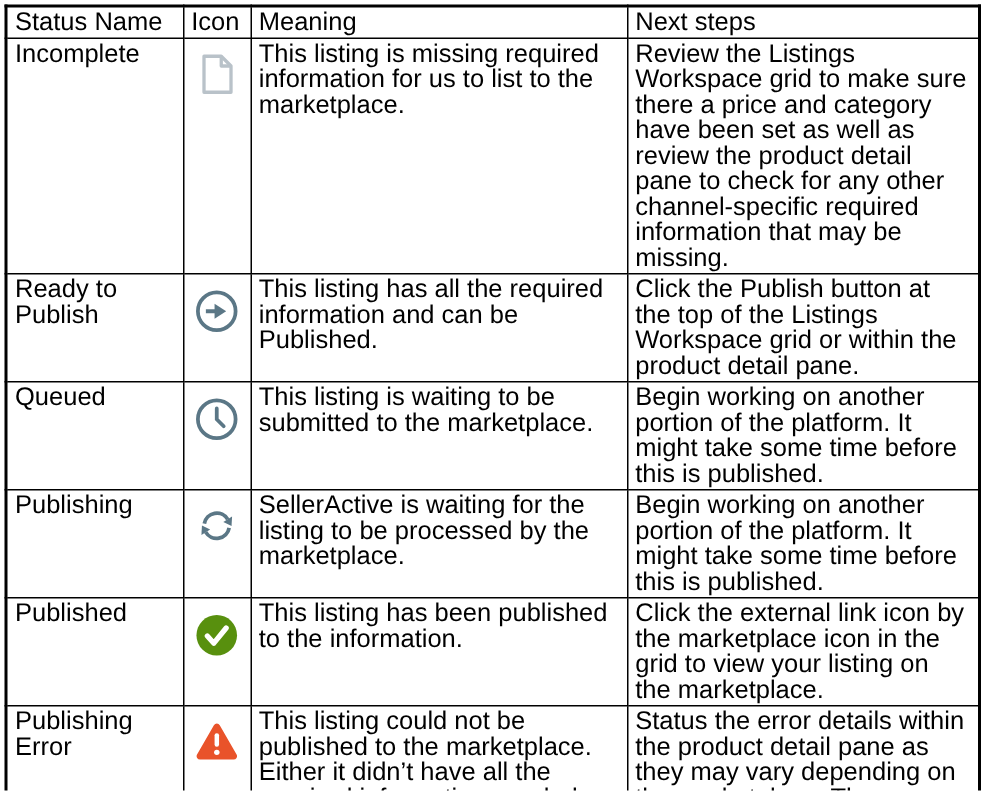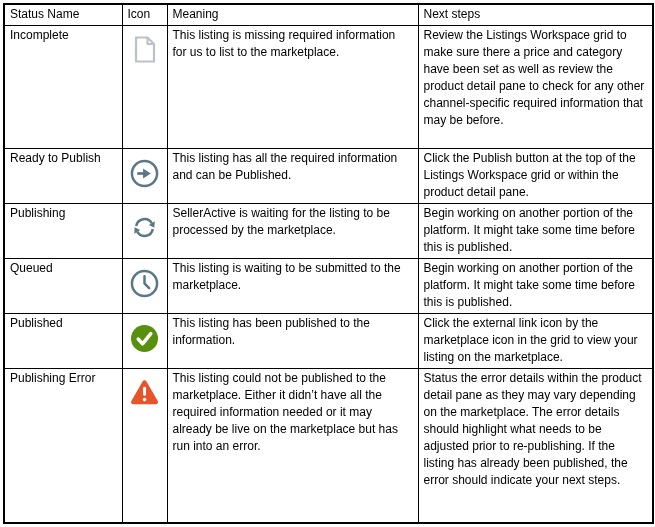--- a/index.html
+++ b/index.html
@@ -25,21 +25,21 @@
   }
   col.c-status { width: 118px; }
   col.c-icon   { width: 45px;  }
   col.c-meaning{ width: 251px; }
   col.c-next   { width: 235px; }
   th, td {
     border: 1px solid #000000;
     vertical-align: top;
     text-align: left;
     padding: 1px 5px 2px 5px;
-    font-size: 12px;
+    font-size: 17px;
     line-height: 17px;
     font-weight: normal;
     overflow: hidden;
   }
   tr.hdr    { height: 19px;  }
   tr.r-tall { height: 123px; padding-left: 20px; }
   tr.r-mid  { height: 55px;  }
   tr.r-xtall{ height: 154px; padding-left: 24px; }
   td.icon-cell {
     text-align: center;
@@ -72,61 +72,61 @@
 
       <tr class="r-tall">
         <td>Incomplete</td>
         <td class="icon-cell">
           <svg width="22" height="27" viewBox="0 0 22 27">
             <path d="M2 1.5 H13.5 L20 8 V25.5 H2 Z" fill="#ffffff" stroke="#b9c2c9" stroke-width="2.2" stroke-linejoin="round"></path>
             <path d="M13.5 1.5 V8 H20" fill="none" stroke="#b9c2c9" stroke-width="2.2" stroke-linejoin="round"></path>
           </svg>
         </td>
         <td>This listing is missing required information for us to list to the marketplace.</td>
-        <td>Review the Listings Workspace grid to make sure there a price and category have been set as well as review the product detail pane to check for any other channel-specific required information that may be before.</td>
+        <td>Review the Listings Workspace grid to make sure there a price and category have been set as well as review the product detail pane to check for any other channel-specific required information that may be missing.</td>
       </tr>
 
       <tr class="r-mid">
         <td>Ready to Publish</td>
         <td class="icon-cell">
           <svg width="29" height="29" viewBox="0 0 30 30">
             <circle cx="15" cy="15" r="13" fill="none" stroke="#5b7786" stroke-width="2.6"></circle>
             <line x1="7.5" y1="15" x2="14.5" y2="15" stroke="#5b7786" stroke-width="2.8"></line>
             <path d="M13.5 9.8 L21.5 15 L13.5 20.2 Z" fill="#5b7786"></path>
           </svg>
         </td>
         <td>This listing has all the required information and can be Published.</td>
         <td>Click the Publish button at the top of the Listings Workspace grid or within the product detail pane.</td>
       </tr>
 
       <tr class="r-mid">
+        <td>Queued</td>
+        <td class="icon-cell">
+          <svg width="29" height="29" viewBox="0 0 30 30">
+            <circle cx="15" cy="15" r="13" fill="none" stroke="#5b7786" stroke-width="2.6"></circle>
+            <path d="M15 7.5 L15 15 L19.8 19.8" fill="none" stroke="#5b7786" stroke-width="2.6" stroke-linecap="round"></path>
+          </svg>
+        </td>
+        <td>This listing is waiting to be submitted to the marketplace.</td>
+        <td>Begin working on another portion of the platform. It might take some time before this is published.</td>
+      </tr>
+
+      <tr class="r-mid">
         <td>Publishing</td>
         <td class="icon-cell">
           <svg width="29" height="27" viewBox="0 0 32 32">
             <g fill="none" stroke="#5b7786" stroke-width="3">
               <path d="M6.2 14.3 A 10 10 0 0 1 24.7 11"></path>
               <path d="M25.8 17.7 A 10 10 0 0 1 7.3 21"></path>
             </g>
             <path fill="#5b7786" d="M27.7 16.2 L21.2 13 L28.1 8.6 Z"></path>
             <path fill="#5b7786" d="M4.3 15.8 L10.8 19 L3.9 23.4 Z"></path>
           </svg>
         </td>
         <td>SellerActive is waiting for the listing to be processed by the marketplace.</td>
-        <td>Begin working on another portion of the platform. It might take some time before this is published.</td>
-      </tr>
-
-      <tr class="r-mid">
-        <td>Queued</td>
-        <td class="icon-cell">
-          <svg width="29" height="29" viewBox="0 0 30 30">
-            <circle cx="15" cy="15" r="13" fill="none" stroke="#5b7786" stroke-width="2.6"></circle>
-            <path d="M15 7.5 L15 15 L19.8 19.8" fill="none" stroke="#5b7786" stroke-width="2.6" stroke-linecap="round"></path>
-          </svg>
-        </td>
-        <td>This listing is waiting to be submitted to the marketplace.</td>
         <td>Begin working on another portion of the platform. It might take some time before this is published.</td>
       </tr>
 
       <tr class="r-mid">
         <td>Published</td>
         <td class="icon-cell">
           <svg width="29" height="29" viewBox="0 0 30 30">
             <circle cx="15" cy="15" r="14" fill="#58900e"></circle>
             <path d="M8.5 15.5 L13 20.5 L21.5 10" fill="none" stroke="#ffffff" stroke-width="3.6" stroke-linecap="round" stroke-linejoin="round"></path>
           </svg>

